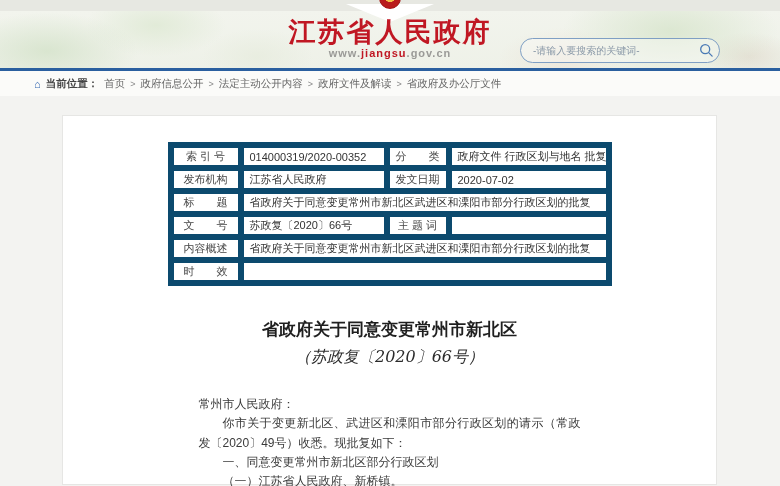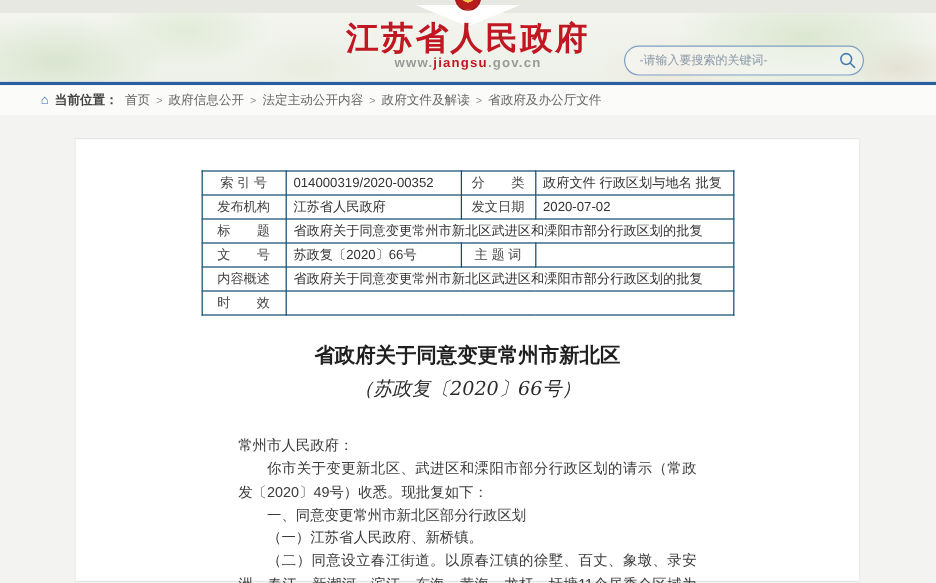--- a/index.html
+++ b/index.html
@@ -53,27 +53,27 @@
   .crumb-sep { color:#888; margin:0 5px; font-size:9px; }
 
   
   .page-area { padding-top:19px; height:389px; }
   .card { width:655px; margin-left:62px; background:#ffffff; border:1px solid #e6e6e4;
           height:100%; padding-top:26px; }
   .doc-area { width:444px; margin:0 auto; }
 
   table.meta { width:100%; border-collapse:collapse; font-size:11px; color:#333;
                table-layout:fixed; }
-  table.meta td { border:1px solid #0c4a6e; height:20px; padding:1px 6px;
+  table.meta td { border:6px solid #0c4a6e; height:20px; padding:1px 6px;
                   overflow:hidden; white-space:nowrap; }
   td.lbl { text-align:center; color:#454545; }
   td.val { text-align:left; padding-left:12px; color:#333; }
   col.c1 { width:70px; } col.c2 { width:146px; } col.c3 { width:62px; }
 
-  .doc-title { margin-top:21px; text-align:center; font-size:17px; font-weight:bold;
+  .doc-title { margin-top:31px; text-align:center; font-size:17px; font-weight:bold;
                color:#1f1f1f; line-height:25px; }
   .doc-number { margin-top:5px; text-align:center; font-size:16px; color:#2b2b2b;
                 font-family:"DejaVu Serif","Liberation Serif",serif; font-style:italic; }
   .doc-body { width:382px; margin:27px auto 0; font-size:12px; line-height:19.3px;
               color:#3a3a3a; text-align:justify; }
   .doc-body p { margin:0; }
   .doc-body p.indent { text-indent:2em; }
 </style>
 </head>
 <body>

